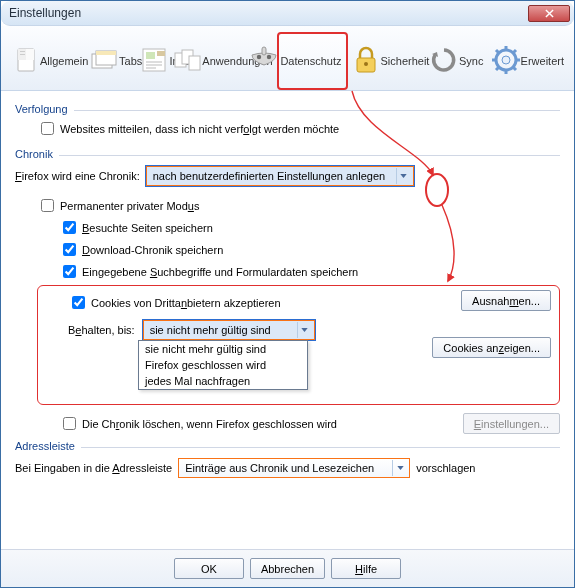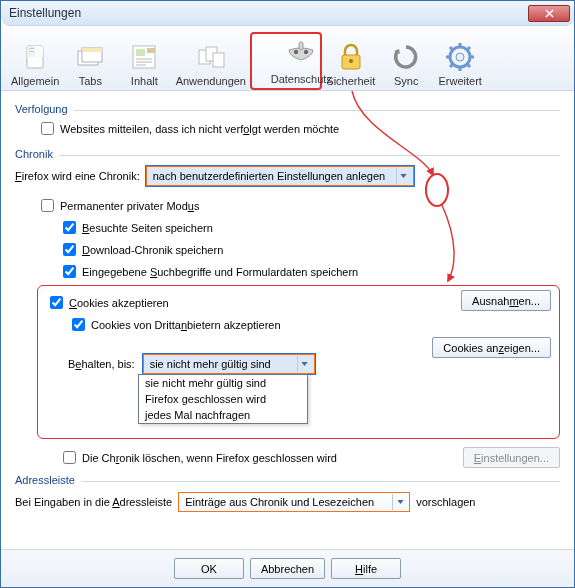--- a/index.html
+++ b/index.html
@@ -47,21 +47,21 @@
     height: 65px;
     background: linear-gradient(#fcfdff,#e8eff8);
     border-bottom: 1px solid #c7d6e9;
     display:flex;
     align-items:flex-end;
     padding: 4px 6px 0 6px;
     gap:0;
   }
   .tool {
     display:flex;
-    flex-direction:column;
+    flex-direction:row;
     align-items:center;
     justify-content:flex-end;
     padding: 2px 4px 3px 4px;
     min-width: 54px;
     height: 58px;
     color:#333;
     cursor:pointer;
   }
   .tool .icon { width:32px; height:32px; display:flex; align-items:center; justify-content:center; margin-bottom:2px; }
   .tool-sel {
@@ -331,29 +331,25 @@
       <div class="row indent2">
         <input type="checkbox" class="cb" checked="" style="">
         <label><span class="accel">D</span><span>ownload-Chronik speichern</span></label>
       </div>
       <div class="row indent2">
         <input type="checkbox" class="cb" checked="" style="">
         <label><span>Eingegebene </span><span class="accel">S</span><span>uchbegriffe und Formulardaten speichern</span></label>
       </div>
 
       <div class="red-frame" style="margin-top:4px;">
-        <div class="row">
-          <input type="checkbox" class="cb" checked="" style="">
-          <label><span class="accel">C</span><span>ookies akzeptieren</span></label>
-        </div>
         <div class="row" style="padding-left:22px;">
           <input type="checkbox" class="cb" checked="" style="">
           <label><span>Cookies von Dritta</span><span class="accel">n</span><span>bietern akzeptieren</span></label>
         </div>
-        <div class="behalten-row" style="padding-left:22px; margin-top:20px; position:relative;">
+        <div class="behalten-row" style="padding-left:22px; margin-top:8px; position:relative;">
           <label><span>B</span><span class="accel">e</span><span>halten, bis:</span></label>
           <div class="select highlight" style="width:172px;">
             <span class="sel-text">sie nicht mehr gültig sind</span>
             <span class="sel-btn" style="margin-left:auto;">
                 <svg class="chev" viewBox="0 0 8 5">
                   <path d="M0 0 L4 5 L8 0 z" fill="#4a6a9a"></path>
                 </svg>
               </span>
           </div>
 

